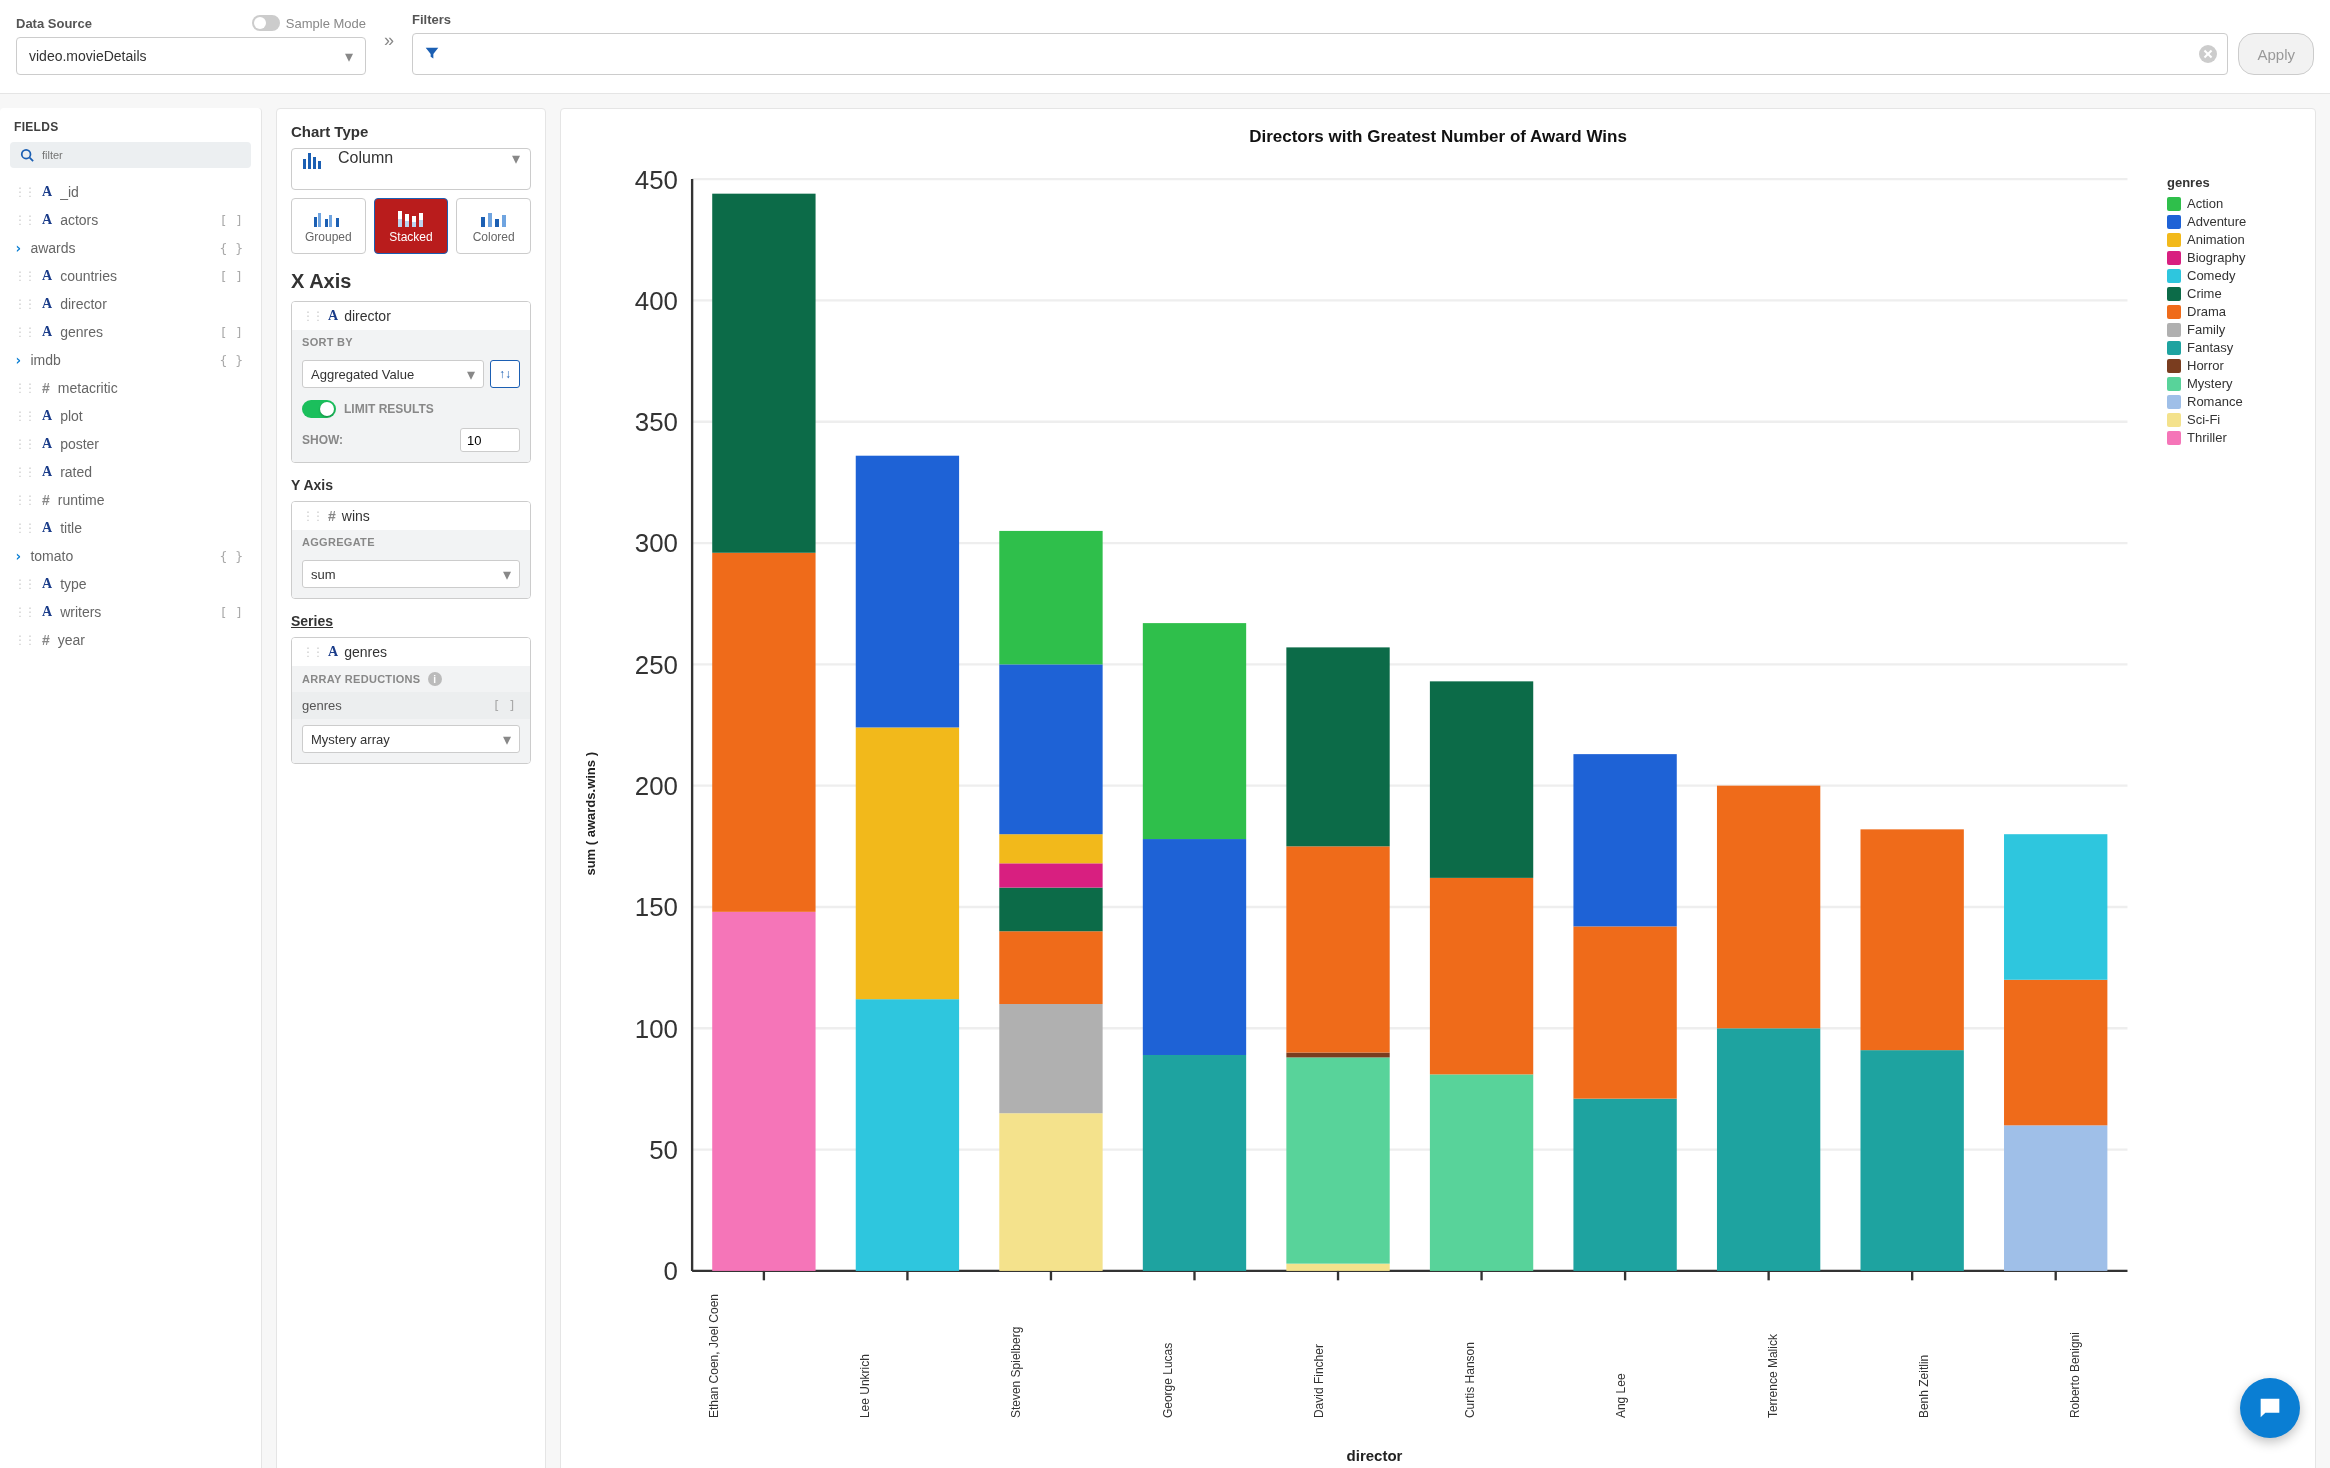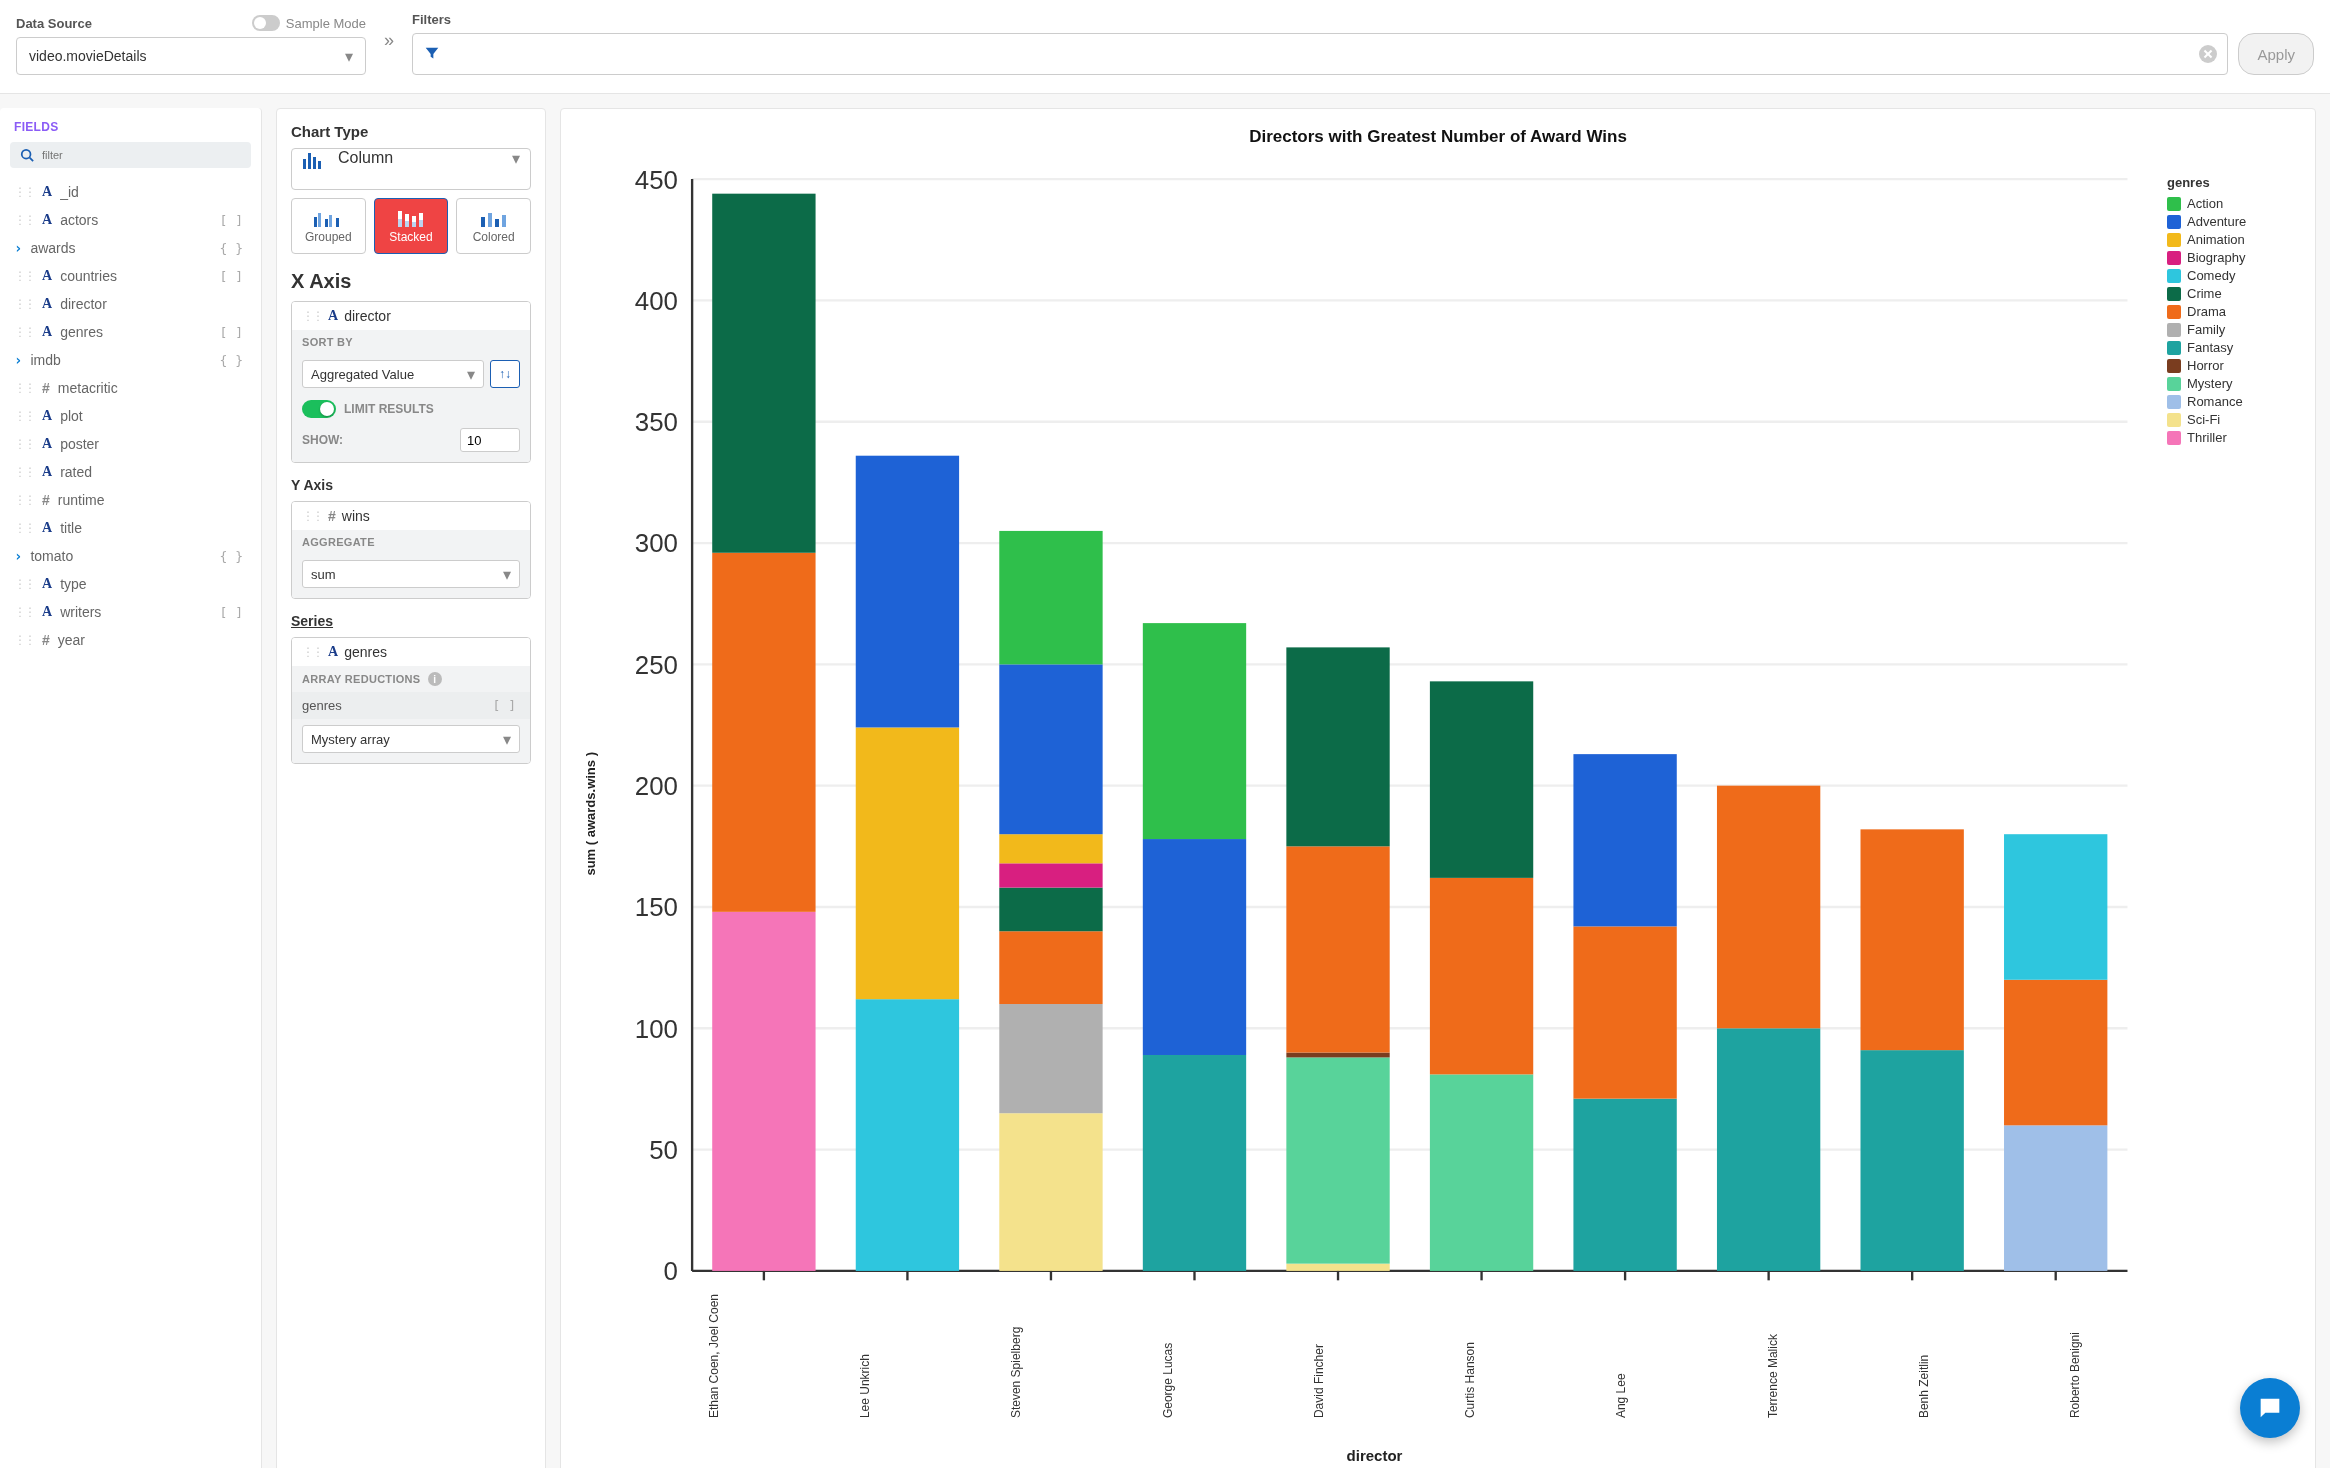--- a/index.html
+++ b/index.html
@@ -48,21 +48,21 @@
     height:42px; padding:0 18px; border:1px solid #ccc; border-radius:16px;
     background:#f2f2f2; color:#999; font-size:15px;
   }
   
   .main { display:flex; min-height: calc(100vh - 90px); gap:14px; padding:14px 14px 14px 0;}
   .panel {
     background:#fff; border:1px solid #e5e5e5; border-radius:4px;
   }
   
   .fields-panel { width:262px; flex-shrink:0; padding:12px 10px; margin-left:0; border-left:none; border-top:none; border-bottom:none;}
-  .fields-title { font-size:12px; font-weight:700; color:#8b5cf6; letter-spacing:.3px; margin:0 4px 8px;}
+  .fields-title { font-size:12px; font-weight:700; color:#404040; letter-spacing:.3px; margin:0 4px 8px;}
   .field-filter {
     display:flex; align-items:center; gap:8px; background:#eceff1; border-radius:4px; padding:6px 10px; margin-bottom:10px;
   }
   .field-filter input { border:none; background:transparent; outline:none; font-size:11px; width:100%;}
   .mag-icon svg { display:block;}
   .field-item {
     display:flex; align-items:center; gap:8px; padding:6px 4px; color:#666; font-size:14px;
     border-radius:3px;
   }
   .field-item.expandable .chev { color:#0a7ed3; font-weight:700;}
@@ -77,21 +77,21 @@
   .chart-type-select {
     height:42px; border:1px solid #ccc; border-radius:4px; display:flex; align-items:flex-start; padding:0 10px; gap:10px; margin-bottom:8px;
   }
   .mini-column-icon svg, .mini-colored-icon svg, .mini-stacked-icon svg, .mini-grouped-icon svg { display:block;}
   .subtype-row { display:flex; gap:8px; margin-bottom:16px;}
   .subtype-btn {
     flex:1; height:56px; border:1px solid #ccc; border-radius:4px; background:#fff;
     display:flex; flex-direction:column; align-items:center; justify-content:center; gap:3px;
     font-size:12px; color:#666;
   }
-  .subtype-btn.active { background:#ef4444; border-color:#1b5fb3; color:#fff;}
+  .subtype-btn.active { background:#b91c1c; border-color:#1b5fb3; color:#fff;}
   .axis-box {
     border:1px solid #ccc; border-radius:4px; overflow:hidden; margin-bottom:14px;
   }
   .axis-field {
     display:flex; align-items:center; gap:6px; padding:6px 10px; background:#fff;
   }
   .axis-sub { padding:6px 10px; background:#f2f3f4; font-size:11px; color:#888; font-weight:700; letter-spacing:.3px;}
   .axis-row { display:flex; gap:6px; align-items:center; padding:6px 10px; background:#f2f3f4;}
   .select-box {
     flex:1; height:28px; border:1px solid #ccc; border-radius:3px; background:#fff;

